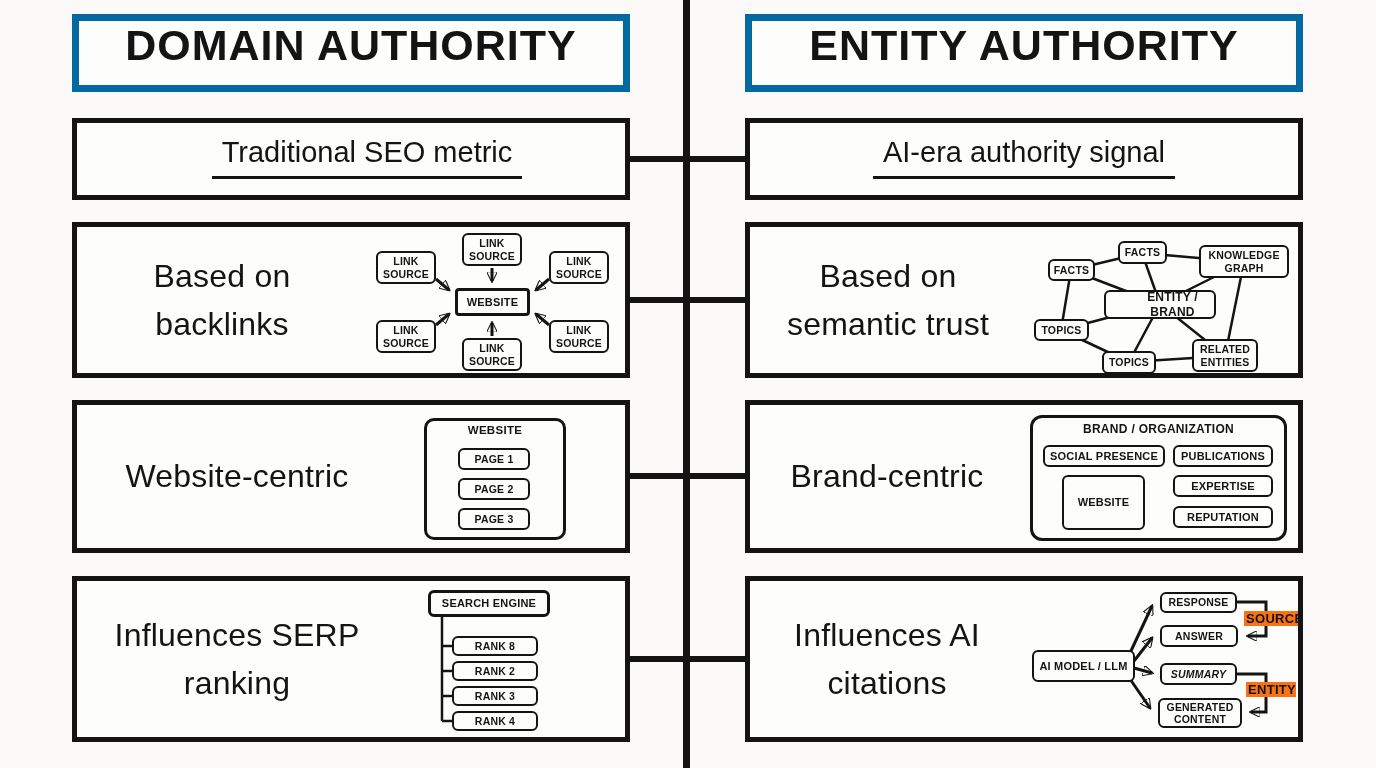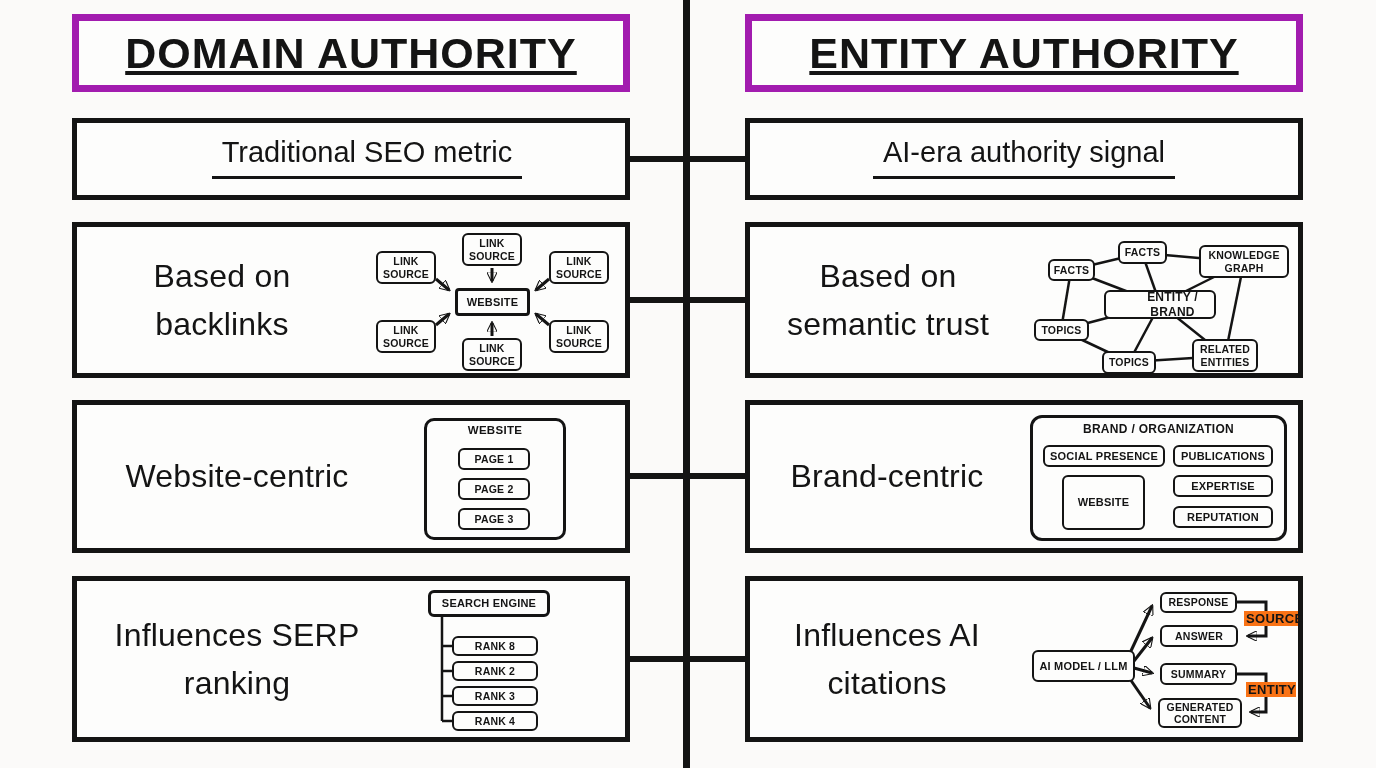--- a/index.html
+++ b/index.html
@@ -6,22 +6,22 @@
   #canvas{
     position:relative;width:1376px;height:768px;margin:0 auto;
     background:#fbfaf9;overflow:hidden;
     font-family:"Liberation Sans",sans-serif;color:#141414;
   }
   .rowbox{
     position:absolute;background:#fdfdfc;border:5px solid #141414;
     box-sizing:border-box;z-index:1;
   }
   .headerbox{
-    position:absolute;background:#fdfdfc;border:7px solid #a21caf;
-    box-sizing:border-box;z-index:1;display:flex;align-items:center;justify-content:center;text-decoration:underline;
+    position:absolute;background:#fdfdfc;border:7px solid #0369a1;
+    box-sizing:border-box;z-index:1;display:flex;justify-content:center;
   }
   .headerbox .htxt{
     font-size:43px;font-weight:800;letter-spacing:1px;white-space:nowrap;
   }
   .divider{position:absolute;background:#141414;z-index:1;}
   .connector{position:absolute;background:#141414;z-index:1;}
   .biglbl{
     position:absolute;z-index:3;text-align:center;font-size:32px;
     line-height:48px;font-weight:500;letter-spacing:0.2px;
   }
@@ -202,18 +202,18 @@
   <div class="minititle" style="left:1030px;top:422px;width:257px;font-size:12px;">BRAND / ORGANIZATION</div>
   <div class="node" style="left:1043px;top:445px;width:122px;height:22px;font-size:11px;">SOCIAL PRESENCE</div>
   <div class="node" style="left:1173px;top:445px;width:100px;height:22px;font-size:11px;">PUBLICATIONS</div>
   <div class="node" style="left:1062px;top:475px;width:83px;height:55px;font-size:11px;">WEBSITE</div>
   <div class="node" style="left:1173px;top:475px;width:100px;height:22px;font-size:11px;">EXPERTISE</div>
   <div class="node" style="left:1173px;top:506px;width:100px;height:22px;font-size:11px;">REPUTATION</div>
 
   <div class="node" style="left:1032px;top:650px;width:103px;height:32px;font-size:11px;">AI MODEL / LLM</div>
   <div class="node" style="left:1160px;top:592px;width:77px;height:21px;">RESPONSE</div>
   <div class="node" style="left:1160px;top:625px;width:78px;height:22px;">ANSWER</div>
-  <div class="node" style="left:1160px;top:663px;width:77px;height:22px;">SUMMARY</div>
+  <div class="node" style="left:1160px;top:663px;width:77px;height:22px;font-style:italic;">SUMMARY</div>
   <div class="node" style="left:1158px;top:698px;width:84px;height:30px;">GENERATED CONTENT</div>
   <div class="annot" style="left:1244px;top:611px;width:50px;">SOURCE</div>
   <div class="annot" style="left:1246px;top:682px;width:46px;">ENTITY</div>
 
 </div>
 
 </body></html>

